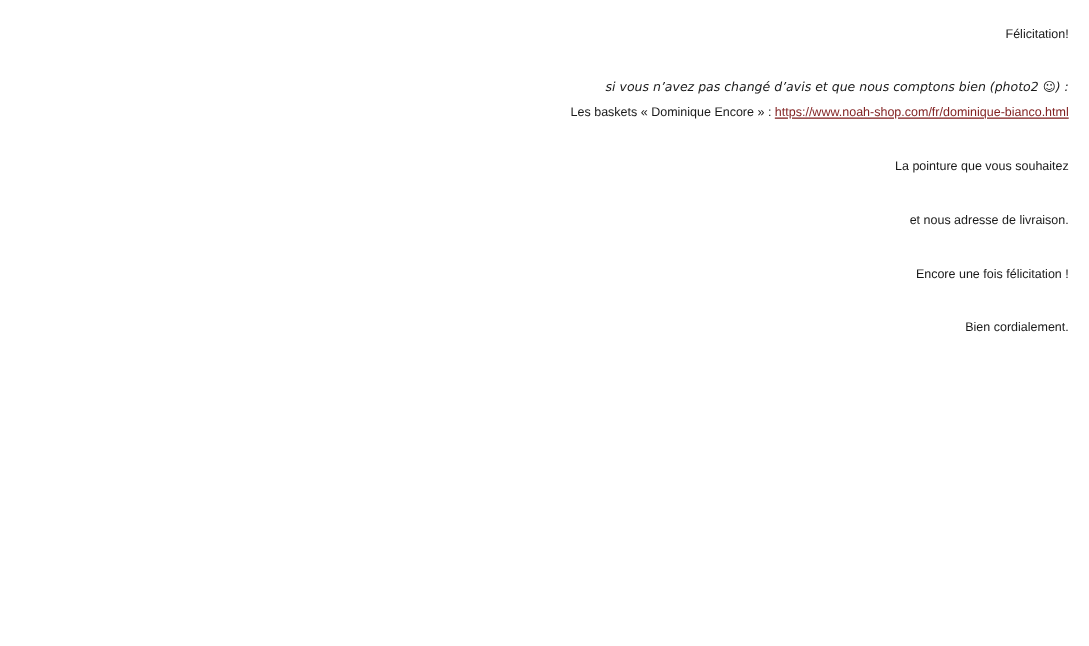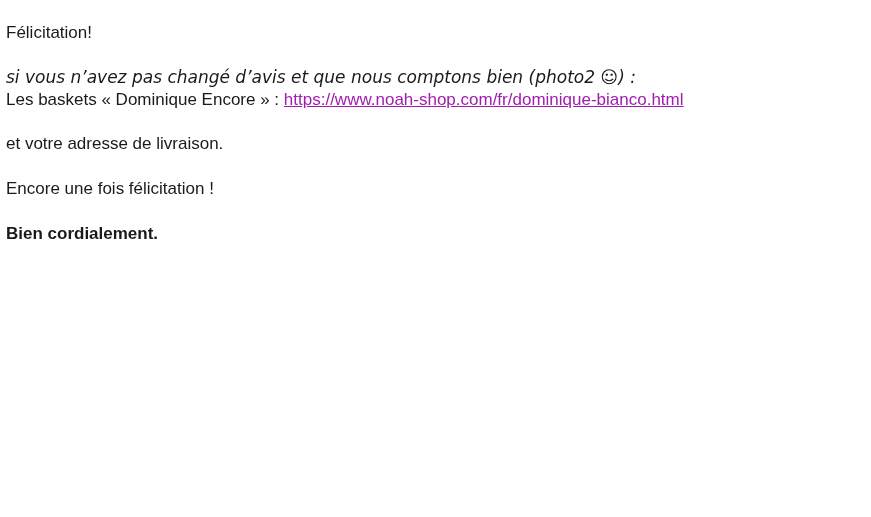--- a/index.html
+++ b/index.html
@@ -9,38 +9,38 @@
   }
   body {
     width: 871px;
     height: 517px;
     overflow: hidden;
     font-family: "Liberation Sans", sans-serif;
     color: #000000;
   }
   .message-body {
     padding: 22px 16px 0 6px;
-    font-size: 17px;
+    font-size: 10px;
     line-height: 1.28;
     color: #1a1a1a;
+    text-align: right;
   }
   .para {
     margin: 0 0 23px 0;
   }
   .para:last-child {
     margin-bottom: 0;
-    font-weight: bold;
   }
   .line {
     display: block;
     white-space: pre-wrap;
     min-height: 20px;
   }
   .link {
-    color: #a21caf;
+    color: #7f1d1d;
     cursor: pointer;
   }
   .inline-text {
     white-space: pre-wrap;
   }
   .emoji {
     font-family: "DejaVu Sans", sans-serif;
     font-style: italic;
   }
   .signature .line {
@@ -55,23 +55,26 @@
   <div class="para">
     <span class="line">Félicitation!</span>
   </div>
 
 
   <div class="para">
     <span class="line emoji">si vous n’avez pas changé d’avis et que nous comptons bien (photo2 ☺) :</span>
     <span class="line"><span class="inline-text">Les baskets « Dominique Encore » : </span><a class="link" href="#">https://www.noah-shop.com/fr/dominique-bianco.html</a></span>
   </div>
 
+  <div class="para">
+    <span class="line">La pointure que vous souhaitez</span>
+  </div>
 
   <div class="para">
-    <span class="line">et votre adresse de livraison.</span>
+    <span class="line">et nous adresse de livraison.</span>
   </div>
 
   <div class="para">
     <span class="line">Encore une fois félicitation !</span>
   </div>
 
   <div class="para signature">
     <span class="line">Bien cordialement.</span>
   </div>
 

